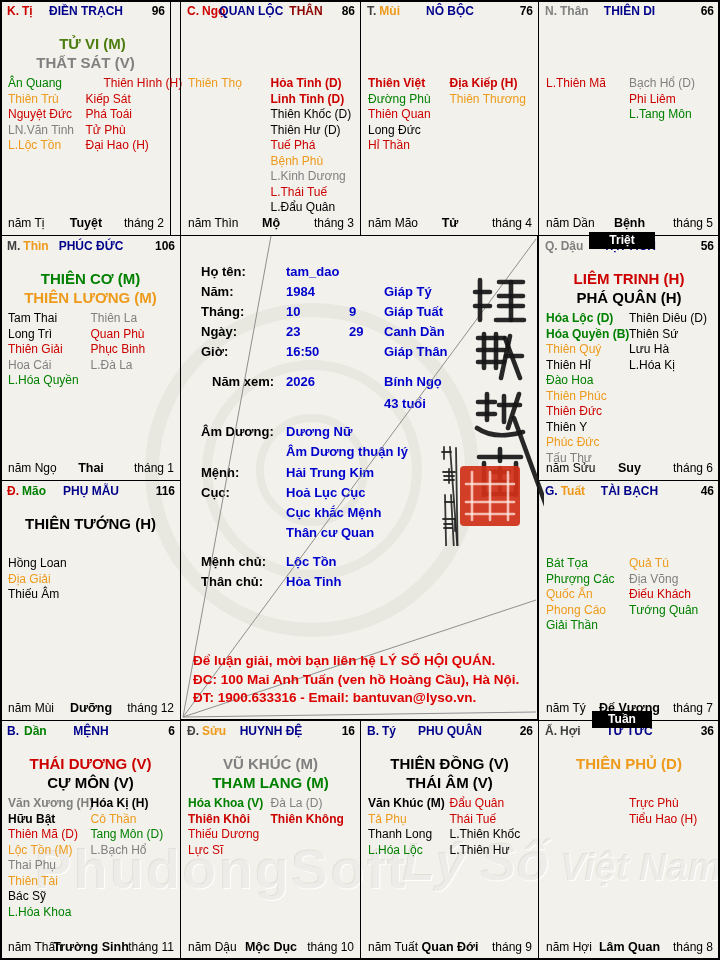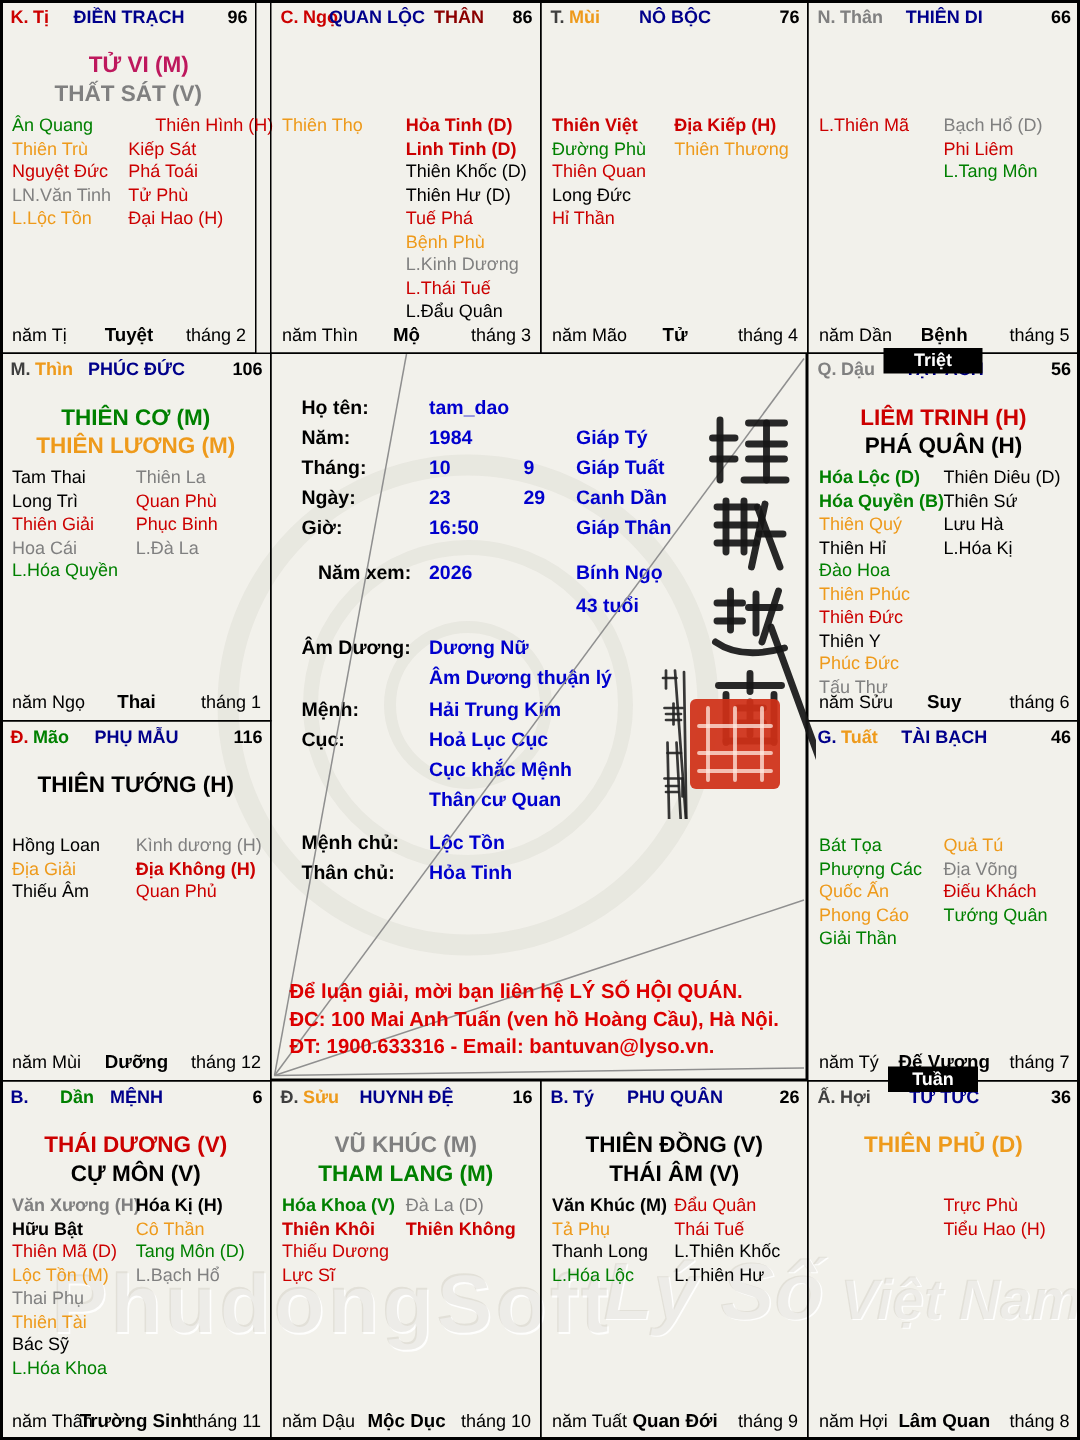--- a/index.html
+++ b/index.html
@@ -41,21 +41,21 @@
       <div class="wm" style="left: 560px; top: 846px; font-size: 38px; font-style: italic;">Việt Nam</div>
     </div>
   <div id="board">
       <div class="cell" style="left: 0px; top: 0px; width: 171px; height: 236px;">
         <div class="hdr">
           <span class="sb"><span style="color: rgb(204, 0, 0);">K.</span><span style="color: rgb(204, 0, 0); margin-left: 3px;">Tị</span></span>
           <span class="pal"><span style="color: rgb(0, 0, 139);">ĐIỀN TRẠCH</span></span>
           <span class="num">96</span>
         </div>
         <div class="mains">
-          <div style="color: #be185d; padding-left: 14px;">TỬ VI (M)</div>
+          <div style="color: #4d7c0f; padding-left: 14px;">TỬ VI (M)</div>
           <div style="color: rgb(128, 128, 128);">THẤT SÁT (V)</div>
         </div>
         <div class="mcol" style="left: 7px;">
           <div style="color: rgb(0, 128, 0);">Ân Quang</div>
           <div style="color: rgb(238, 154, 27);">Thiên Trù</div>
           <div style="color: rgb(204, 0, 0);">Nguyệt Đức</div>
           <div style="color: rgb(128, 128, 128);">LN.Văn Tinh</div>
           <div style="color: rgb(238, 154, 27);">L.Lộc Tồn</div>
         </div>
         <div class="mcol" style="left: 50%;">
@@ -272,21 +272,21 @@
           <div style="color: rgb(204, 0, 0); font-weight: bold;">Thiên Không</div>
         </div>
         <div class="foot">
           <span class="fy">năm Dậu</span>
           <span class="fs">Mộc Dục</span>
           <span class="fm">tháng 10</span>
         </div>
       </div>
       <div class="cell" style="left: 0px; top: 720px; width: 181px; height: 240px;">
         <div class="hdr">
-          <span class="sb"><span style="color: rgb(0, 0, 139);">B.</span><span style="color: rgb(0, 128, 0); margin-left: 21px;">Dần</span></span>
+          <span class="sb"><span style="color: rgb(0, 0, 139);">B.</span><span style="color: rgb(0, 128, 0); margin-left: 5px;">Dần</span></span>
           <span class="pal"><span style="color: rgb(0, 0, 139);">MỆNH</span></span>
           <span class="num">6</span>
         </div>
         <div class="mains">
           <div style="color: rgb(204, 0, 0);">THÁI DƯƠNG (V)</div>
           <div style="color: rgb(0, 0, 0);">CỰ MÔN (V)</div>
         </div>
         <div class="mcol" style="left: 7px;">
           <div style="color: rgb(128, 128, 128); font-weight: bold;">Văn Xương (H)</div>
           <div style="color: rgb(0, 0, 0); font-weight: bold;">Hữu Bật</div>
@@ -315,25 +315,20 @@
           <span class="pal"><span style="color: rgb(0, 0, 139);">PHỤ MẪU</span></span>
           <span class="num">116</span>
         </div>
         <div class="mains">
           <div style="color: rgb(0, 0, 0);">THIÊN TƯỚNG (H)</div>
         </div>
         <div class="mcol" style="left: 7px;">
           <div style="color: rgb(0, 0, 0);">Hồng Loan</div>
           <div style="color: rgb(238, 154, 27);">Địa Giải</div>
           <div style="color: rgb(0, 0, 0);">Thiếu Âm</div>
-        </div>
-        <div class="mcol" style="left: 50%;">
-          <div style="color: rgb(128, 128, 128);">Kình dương (H)</div>
-          <div style="color: rgb(204, 0, 0); font-weight: bold;">Địa Không (H)</div>
-          <div style="color: rgb(204, 0, 0);">Quan Phủ</div>
         </div>
         <div class="foot">
           <span class="fy">năm Mùi</span>
           <span class="fs">Dưỡng</span>
           <span class="fm">tháng 12</span>
         </div>
       </div>
       <div class="cell" style="left: 0px; top: 235px; width: 181px; height: 246px;">
         <div class="hdr">
           <span class="sb"><span style="color: rgb(63, 63, 63);">M.</span><span style="color: rgb(238, 154, 27); margin-left: 3px;">Thìn</span></span>

